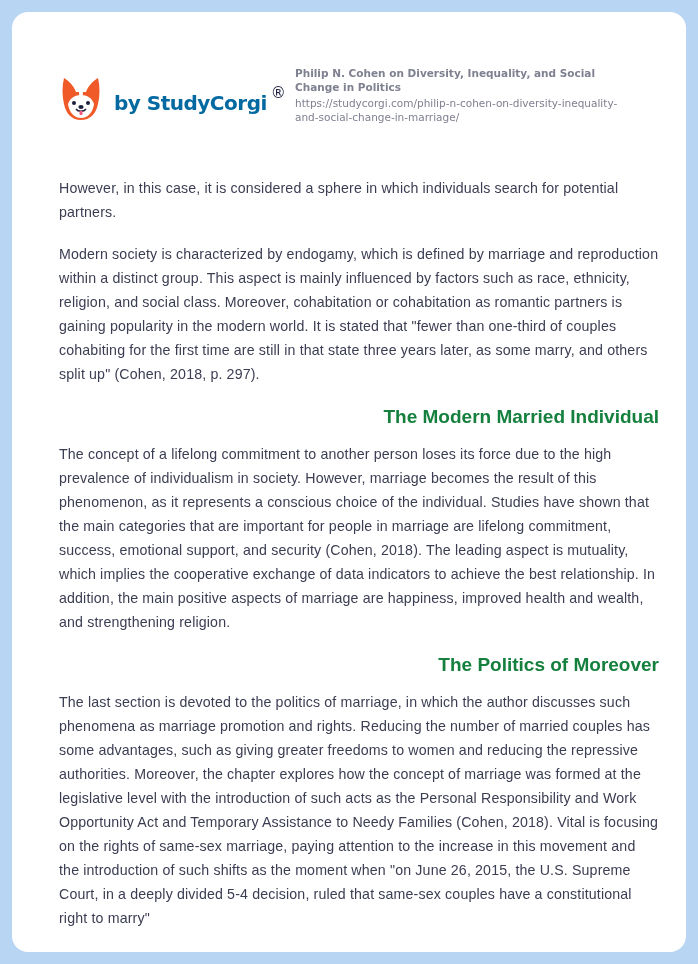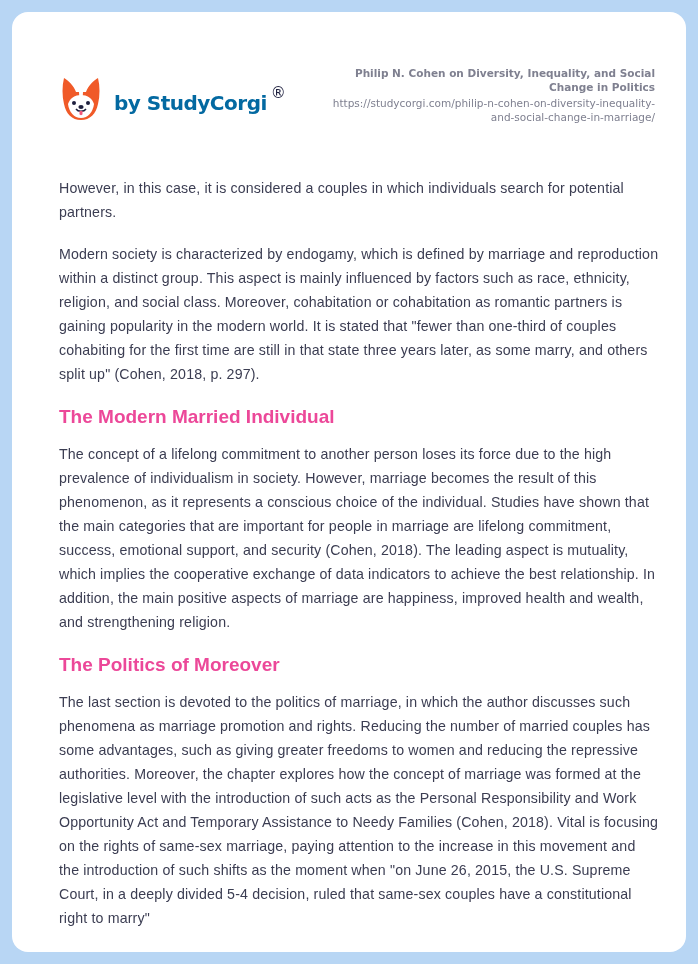--- a/index.html
+++ b/index.html
@@ -51,21 +51,20 @@
       color: #1d1f3e;
       position: relative;
       top: -6px;
       margin-left: 4px;
     }
     .ref {
       position: absolute;
       right: 31px;
       top: 54px;
       width: 360px;
-      text-align: right;
     }
     .ref-title {
       font-family: "DejaVu Sans", sans-serif;
       font-weight: bold;
       font-size: 10.5px;
       line-height: 14px;
       color: #7f8090;
     }
     .ref-url {
       font-family: "DejaVu Sans", sans-serif;
@@ -86,23 +85,24 @@
       font-size: 14.2px;
       line-height: 24px;
       margin-bottom: 18px;
       letter-spacing: 0.15px;
     }
     .content h2 {
       font-family: "Liberation Sans", sans-serif;
       font-weight: bold;
       font-size: 19px;
       line-height: 26px;
-      color: #ec4899;
+      color: #15803d;
       margin-top: 4px;
       margin-bottom: 12px;
+      text-align: right;
     }
   </style>
 </head>
 <body>
 
 <div class="card">
 
   <div class="header">
     <div class="logo">
       <svg class="logo-mark" viewBox="0 0 42 46" xmlns="http://www.w3.org/2000/svg">
@@ -134,21 +134,21 @@
         <div>Change in Politics</div>
       </div>
       <div class="ref-url">
         <div>https://studycorgi.com/philip-n-cohen-on-diversity-inequality-</div>
         <div>and-social-change-in-marriage/</div>
       </div>
     </div>
   </div>
 
   <div class="content">
-    <p>However, in this case, it is considered a couples in which individuals search for potential partners.</p>
+    <p>However, in this case, it is considered a sphere in which individuals search for potential partners.</p>
     <p>Modern society is characterized by endogamy, which is defined by marriage and reproduction within a distinct group. This aspect is mainly influenced by factors such as race, ethnicity, religion, and social class. Moreover, cohabitation or cohabitation as romantic partners is gaining popularity in the modern world. It is stated that "fewer than one-third of couples cohabiting for the first time are still in that state three years later, as some marry, and others split up" (Cohen, 2018, p. 297).</p>
 
     <h2>The Modern Married Individual</h2>
     <p>The concept of a lifelong commitment to another person loses its force due to the high prevalence of individualism in society. However, marriage becomes the result of this phenomenon, as it represents a conscious choice of the individual. Studies have shown that the main categories that are important for people in marriage are lifelong commitment, success, emotional support, and security (Cohen, 2018). The leading aspect is mutuality, which implies the cooperative exchange of data indicators to achieve the best relationship. In addition, the main positive aspects of marriage are happiness, improved health and wealth, and strengthening religion.</p>
 
     <h2>The Politics of Moreover</h2>
     <p>The last section is devoted to the politics of marriage, in which the author discusses such phenomena as marriage promotion and rights. Reducing the number of married couples has some advantages, such as giving greater freedoms to women and reducing the repressive authorities. Moreover, the chapter explores how the concept of marriage was formed at the legislative level with the introduction of such acts as the Personal Responsibility and Work Opportunity Act and Temporary Assistance to Needy Families (Cohen, 2018). Vital is focusing on the rights of same-sex marriage, paying attention to the increase in this movement and the introduction of such shifts as the moment when "on June 26, 2015, the U.S. Supreme Court, in a deeply divided 5-4 decision, ruled that same-sex couples have a constitutional right to marry"</p>
   </div>
 
 </div>

